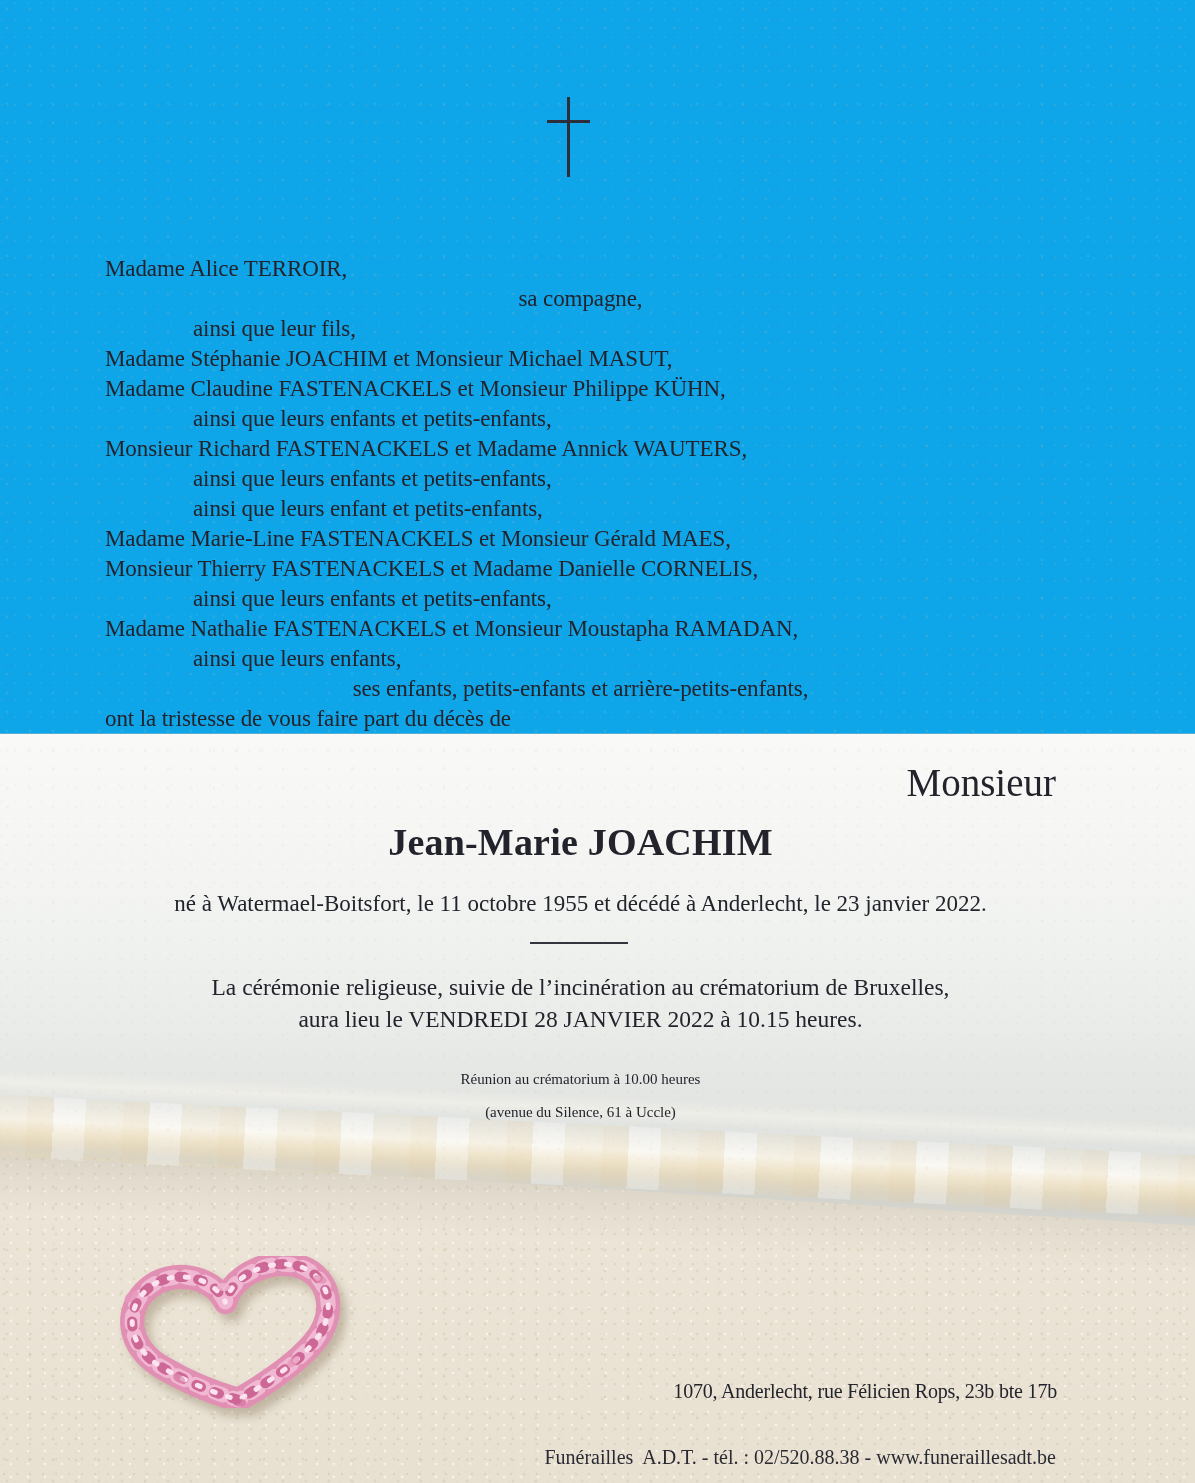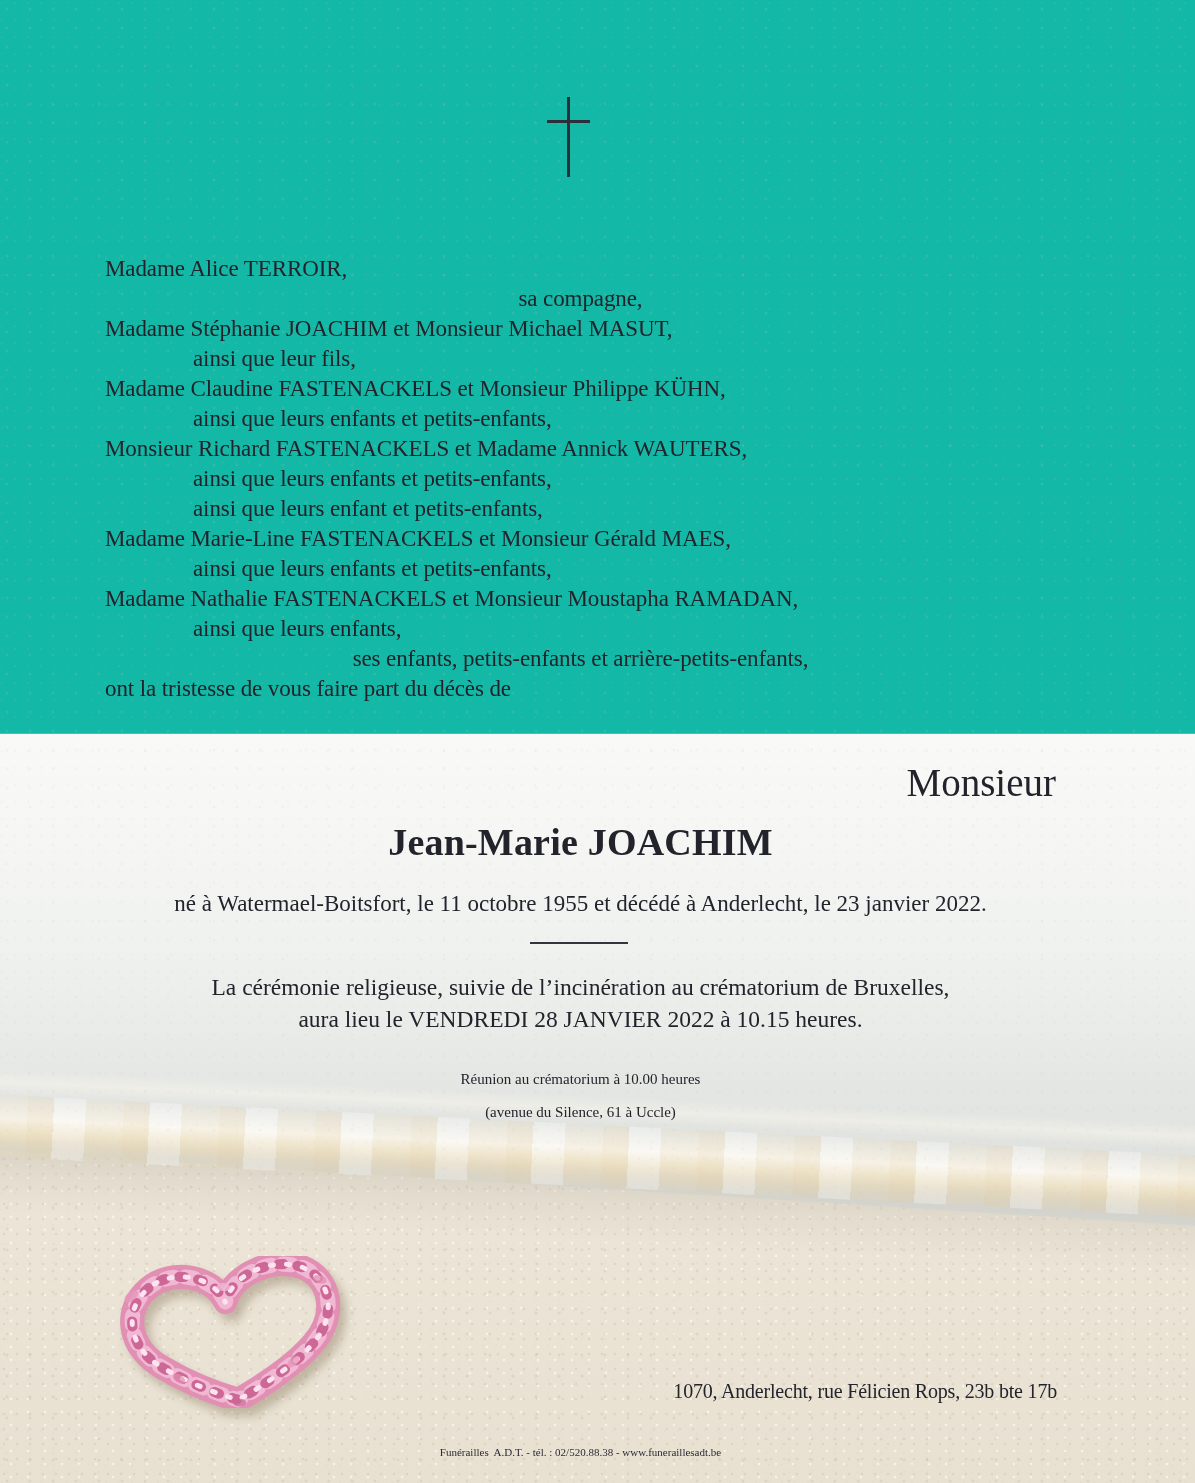--- a/index.html
+++ b/index.html
@@ -1,18 +1,18 @@
 <!DOCTYPE html>
 <html><head>
 <meta charset="utf-8">
 <style>
   html,body{margin:0;padding:0;background:#ffffff;}
   .page{
     position:relative;width:1195px;height:1483px;overflow:hidden;
-    background:#14b8a6;
+    background:#0ea5e9;
     font-family:"Liberation Serif","DejaVu Serif",serif;
     color:#23232c;
   }
   
   .paper-texture{
     position:absolute;inset:0;z-index:1;pointer-events:none;
     background-image:
       radial-gradient(circle at 7px 9px, rgba(214,199,166,.14) 1px, transparent 1.8px),
       radial-gradient(circle at 2px 3px, rgba(205,195,175,.10) 1px, transparent 1.6px);
     background-size:23px 19px,13px 17px;
@@ -63,21 +63,21 @@
     font-size:23px;text-align:center;}
   .divider{position:absolute;left:530px;top:942px;width:98px;height:2px;
     background:#34343e;z-index:2;}
   .ceremony{position:absolute;left:105px;right:139px;top:971px;z-index:2;
     font-size:23.5px;line-height:32px;text-align:center;}
   .meeting{position:absolute;left:105px;right:139px;top:1063px;z-index:2;
     font-size:15px;line-height:33px;text-align:center;}
   .address{position:absolute;right:138px;top:1380px;z-index:2;
     font-size:20px;letter-spacing:-0.2px;text-align:right;}
   .funeral-home{position:absolute;left:105px;right:139px;top:1446px;z-index:2;
-    font-size:11px;text-align:center;white-space:pre-wrap;color:#2a2a33;}
+    font-size:20px;text-align:right;white-space:pre-wrap;color:#2a2a33;}
   .heart-svg{position:absolute;left:78px;top:1256px;width:302px;height:152px;z-index:2;
     filter:drop-shadow(6px 8px 5px rgba(130,108,82,.38));}
 </style>
 </head>
 <body>
 
 <div class="page">
 
   <div class="photo">
     <div class="water"></div>
@@ -90,28 +90,29 @@
   <div class="paper-texture"></div>
 
   <div class="cross">
     <span class="cross-v"></span>
     <span class="cross-h"></span>
   </div>
 
   <div class="family">
       <div class="fline plain">Madame Alice TERROIR,</div>
       <div class="fline right">sa compagne,</div>
+      <div class="fline indent">ainsi que leur fils,</div>
       <div class="fline plain">Madame Stéphanie JOACHIM et Monsieur Michael MASUT,</div>
-      <div class="fline indent">ainsi que leur fils,</div>
       <div class="fline plain">Madame Claudine FASTENACKELS et Monsieur Philippe KÜHN,</div>
       <div class="fline indent">ainsi que leurs enfants et petits-enfants,</div>
       <div class="fline plain">Monsieur Richard FASTENACKELS et Madame Annick WAUTERS,</div>
       <div class="fline indent">ainsi que leurs enfants et petits-enfants,</div>
       <div class="fline indent">ainsi que leurs enfant et petits-enfants,</div>
       <div class="fline plain">Madame Marie-Line FASTENACKELS et Monsieur Gérald MAES,</div>
+      <div class="fline plain">Monsieur Thierry FASTENACKELS et Madame Danielle CORNELIS,</div>
       <div class="fline indent">ainsi que leurs enfants et petits-enfants,</div>
       <div class="fline plain">Madame Nathalie FASTENACKELS et Monsieur Moustapha RAMADAN,</div>
       <div class="fline indent">ainsi que leurs enfants,</div>
       <div class="fline right">ses enfants, petits-enfants et arrière-petits-enfants,</div>
       <div class="fline plain">ont la tristesse de vous faire part du décès de</div>
     </div>
 
   <div class="salutation">Monsieur</div>
   <div class="deceased-name">Jean-Marie JOACHIM</div>
   <div class="life-dates">né à Watermael-Boitsfort, le 11 octobre 1955 et décédé à Anderlecht, le 23 janvier 2022.</div>

